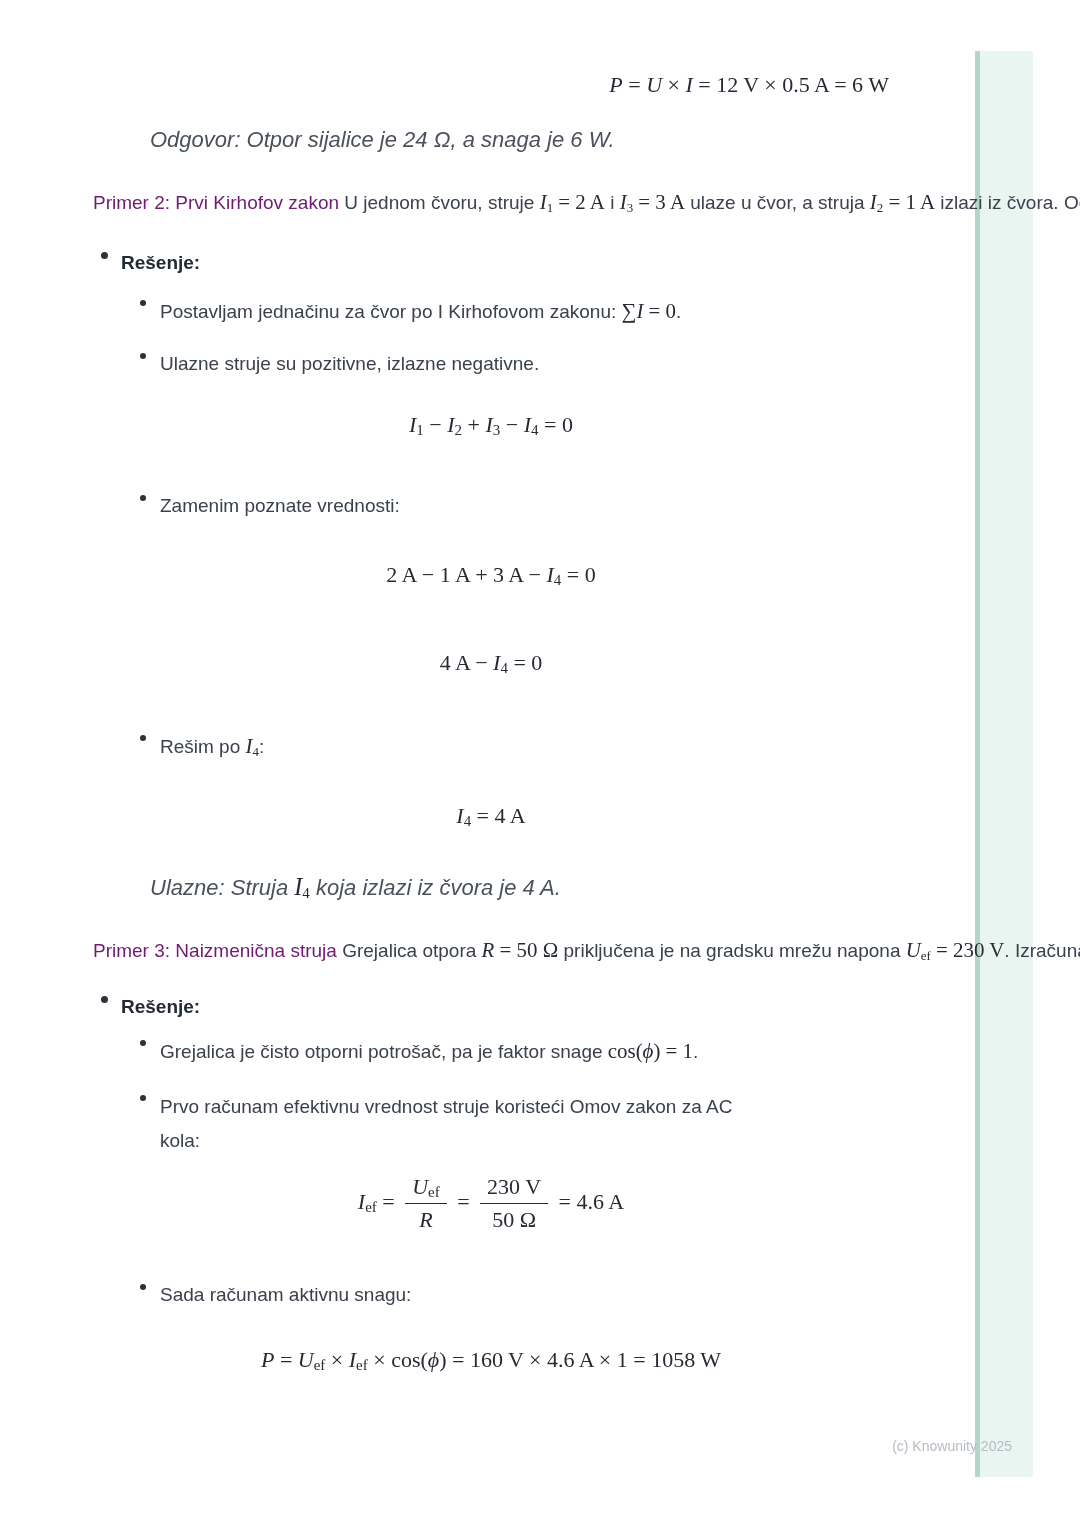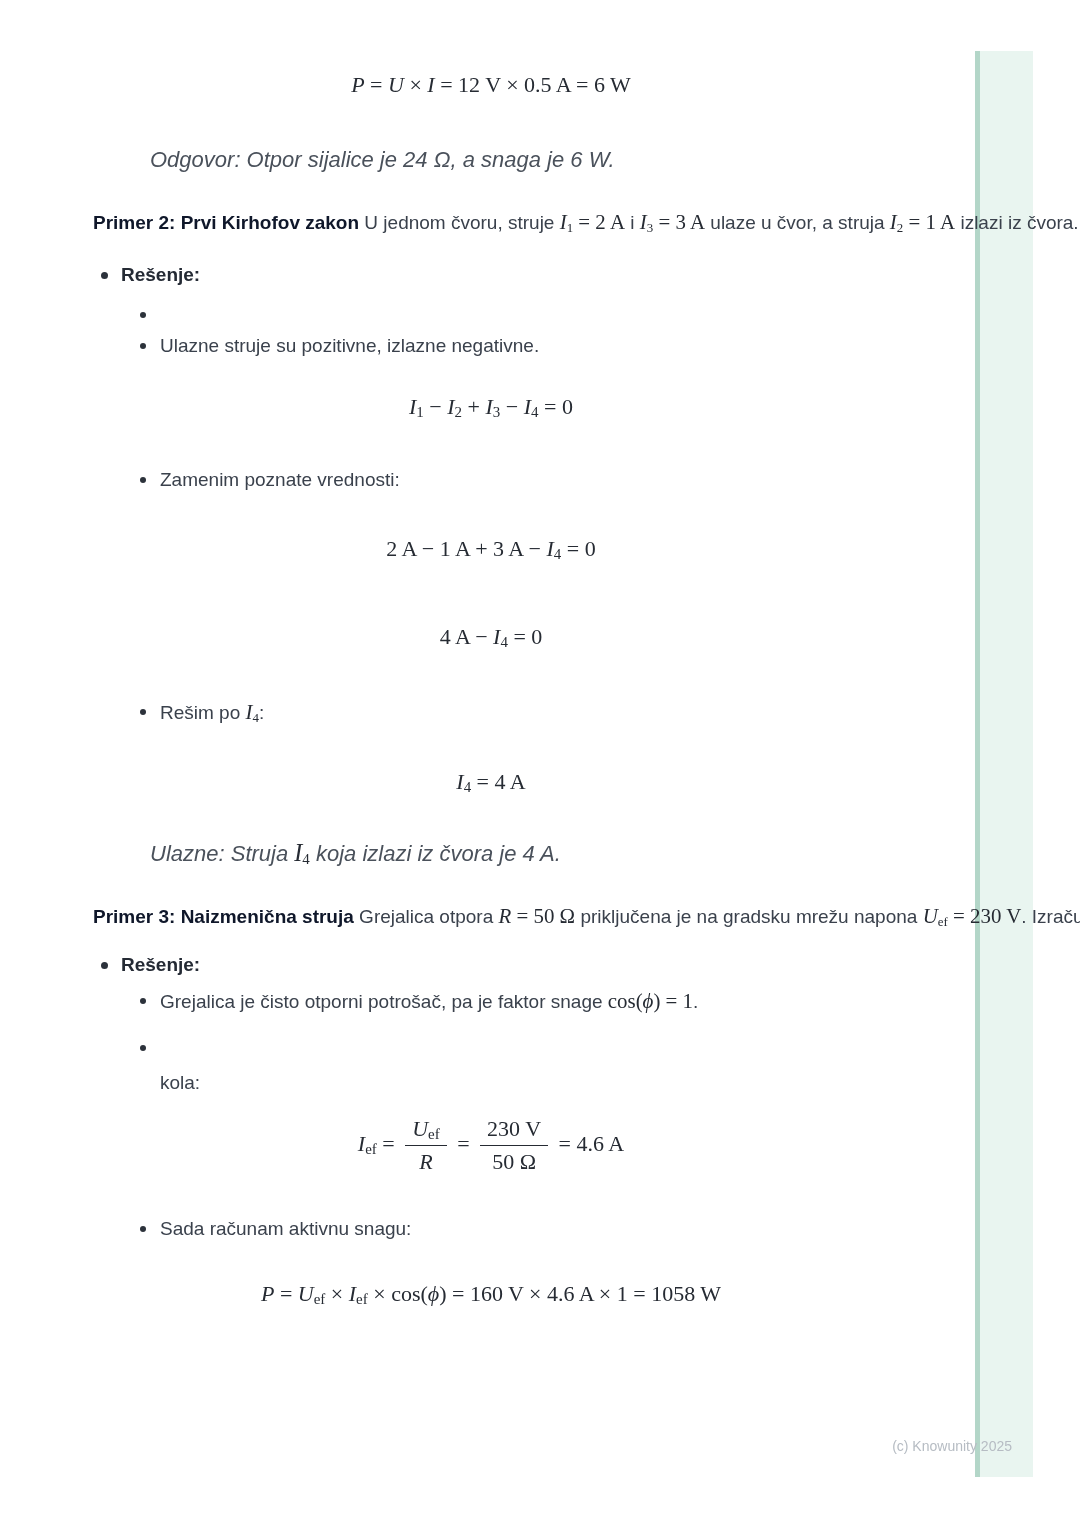--- a/index.html
+++ b/index.html
@@ -53,25 +53,26 @@
   .dot{
     flex:0 0 auto;
     width:7px;height:7px;border-radius:50%;
     background:#2c323b;
     margin-top:13px;margin-right:13px;
   }
   .li2 .dot{width:6px;height:6px;margin-top:13px;margin-right:14px;}
   .li-text{
     font-size:19px;line-height:32px;
     max-width:700px;
+    margin-top:8px;
   }
   .li-text.bold{font-weight:700;color:#242a34;}
   
   .tk-t{font-family:"Liberation Sans",sans-serif;}
-  .tk-b{font-family:"Liberation Sans",sans-serif;font-weight:700;color:#0f172a;}
+  .tk-b{font-family:"Liberation Sans",sans-serif;font-weight:400;color:#701a75;}
   .tk-ti{font-family:"Liberation Sans",sans-serif;font-style:italic;}
   .tk-i{font-family:"Liberation Serif",serif;font-style:italic;color:#262b33;}
   .tk-n{font-family:"Liberation Serif",serif;color:#262b33;}
   .para .tk-i,.para .tk-n,.li-text .tk-i,.li-text .tk-n,
   .answer .tk-i,.answer .tk-n{font-size:1.1em;}
   .tk-sub,.tk-subi{
     font-family:"Liberation Serif",serif;
     font-size:0.68em;
     position:relative;top:0.22em;
     color:#262b33;
@@ -81,21 +82,21 @@
   .frac{
     display:inline-flex;flex-direction:column;align-items:center;
     vertical-align:middle;
     margin:0 5px;
     line-height:1.18;
     justify-content:center;
   }
   .frac .fnum{padding:0 7px 3px;border-bottom:1.6px solid #262b33;}
   .frac .fden{padding:3px 7px 0;}
   
-  .mb-f1{margin-bottom:46px;}
+  .mb-f1{margin-bottom:26px;text-align:right;}
   .mb-a1{margin-bottom:28px;}
   .mb-p2{margin-bottom:14px;}
   .mb-res1{margin-bottom:8px;}
   .mb-b1{margin-bottom:12px;}
   .mb-b2{margin-bottom:30px;}
   .mb-fk{margin-bottom:40px;}
   .mb-b3{margin-bottom:38px;}
   .mb-fsub{margin-bottom:56px;}
   .mb-f4a{margin-bottom:42px;}
   .mb-b4{margin-bottom:36px;}
@@ -132,20 +133,21 @@
 
     <p class="para mb-p2"><span class="tk-b">Primer 2: Prvi Kirhofov zakon</span><span class="tk-t"> U jednom čvoru, struje </span><span class="tk-i">I</span><span class="tk-sub">1</span><span class="tk-n"> = 2 A</span><span class="tk-t"> i </span><span class="tk-i">I</span><span class="tk-sub">3</span><span class="tk-n"> = 3 A</span><span class="tk-t"> ulaze u čvor, a struja </span><span class="tk-i">I</span><span class="tk-sub">2</span><span class="tk-n"> = 1 A</span><span class="tk-t"> izlazi iz čvora. Odredi struju </span></p>
 
     <div class="li1 mb-res1">
       <span class="dot"></span>
       <span class="li-text bold">Rešenje:</span>
     </div>
 
     <div class="li2 mb-b1">
       <span class="dot"></span>
+      <span class="li-text"><span class="tk-t">Postavljam jednačinu za čvor po I Kirhofovom zakonu: </span><span class="tk-n">∑</span><span class="tk-i">I</span><span class="tk-n"> = 0</span><span class="tk-t">.</span></span>
     </div>
 
     <div class="li2 mb-b2">
       <span class="dot"></span>
       <span class="li-text"><span class="tk-t">Ulazne struje su pozitivne, izlazne negativne.</span></span>
     </div>
 
     <div class="fm mb-fk"><span class="tk-i">I</span><span class="tk-sub">1</span><span class="tk-n"> − </span><span class="tk-i">I</span><span class="tk-sub">2</span><span class="tk-n"> + </span><span class="tk-i">I</span><span class="tk-sub">3</span><span class="tk-n"> − </span><span class="tk-i">I</span><span class="tk-sub">4</span><span class="tk-n"> = 0</span></div>
 
     <div class="li2 mb-b3">
@@ -173,21 +175,21 @@
       <span class="li-text bold">Rešenje:</span>
     </div>
 
     <div class="li2 mb-p3b1">
       <span class="dot"></span>
       <span class="li-text"><span class="tk-t">Grejalica je čisto otporni potrošač, pa je faktor snage </span><span class="tk-n">cos(</span><span class="tk-i">ϕ</span><span class="tk-n">) = 1</span><span class="tk-t">.</span></span>
     </div>
 
     <div class="li2 mb-p3b2">
       <span class="dot"></span>
-      <span class="li-text lh2"><br><span class="tk-t">kola:</span></span>
+      <span class="li-text lh2"><span class="tk-t">Prvo računam efektivnu vrednost struje koristeći Omov zakon za AC</span><br><span class="tk-t">kola:</span></span>
     </div>
 
     <div class="fm fm-ief"><span class="tk-i">I</span><span class="tk-subi">ef</span><span class="tk-n"> = </span><span class="frac"><span class="fnum"><span class="tk-i">U</span><span class="tk-subi">ef</span></span><span class="fden"><span class="tk-i">R</span></span></span><span class="tk-n"> = </span><span class="frac"><span class="fnum"><span class="tk-n">230 V</span></span><span class="fden"><span class="tk-n">50 Ω</span></span></span><span class="tk-n"> = 4.6 A</span></div>
 
     <div class="li2 mb-p3b3">
       <span class="dot"></span>
       <span class="li-text"><span class="tk-t">Sada računam aktivnu snagu:</span></span>
     </div>
 
     <div class="fm"><span class="tk-i">P</span><span class="tk-n"> = </span><span class="tk-i">U</span><span class="tk-subi">ef</span><span class="tk-n"> × </span><span class="tk-i">I</span><span class="tk-subi">ef</span><span class="tk-n"> × cos(</span><span class="tk-i">ϕ</span><span class="tk-n">) = 160 V × 4.6 A × 1 = 1058 W</span></div>

